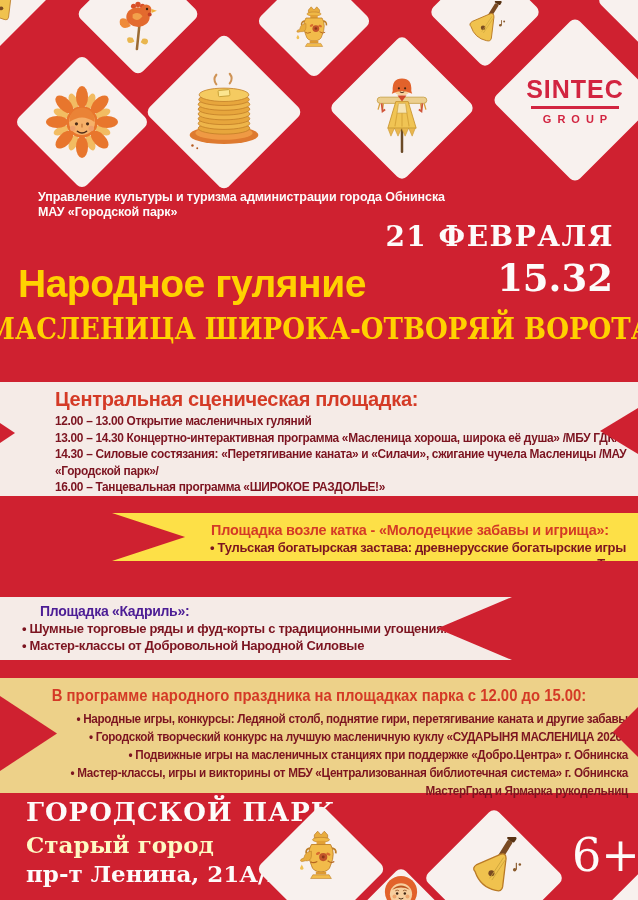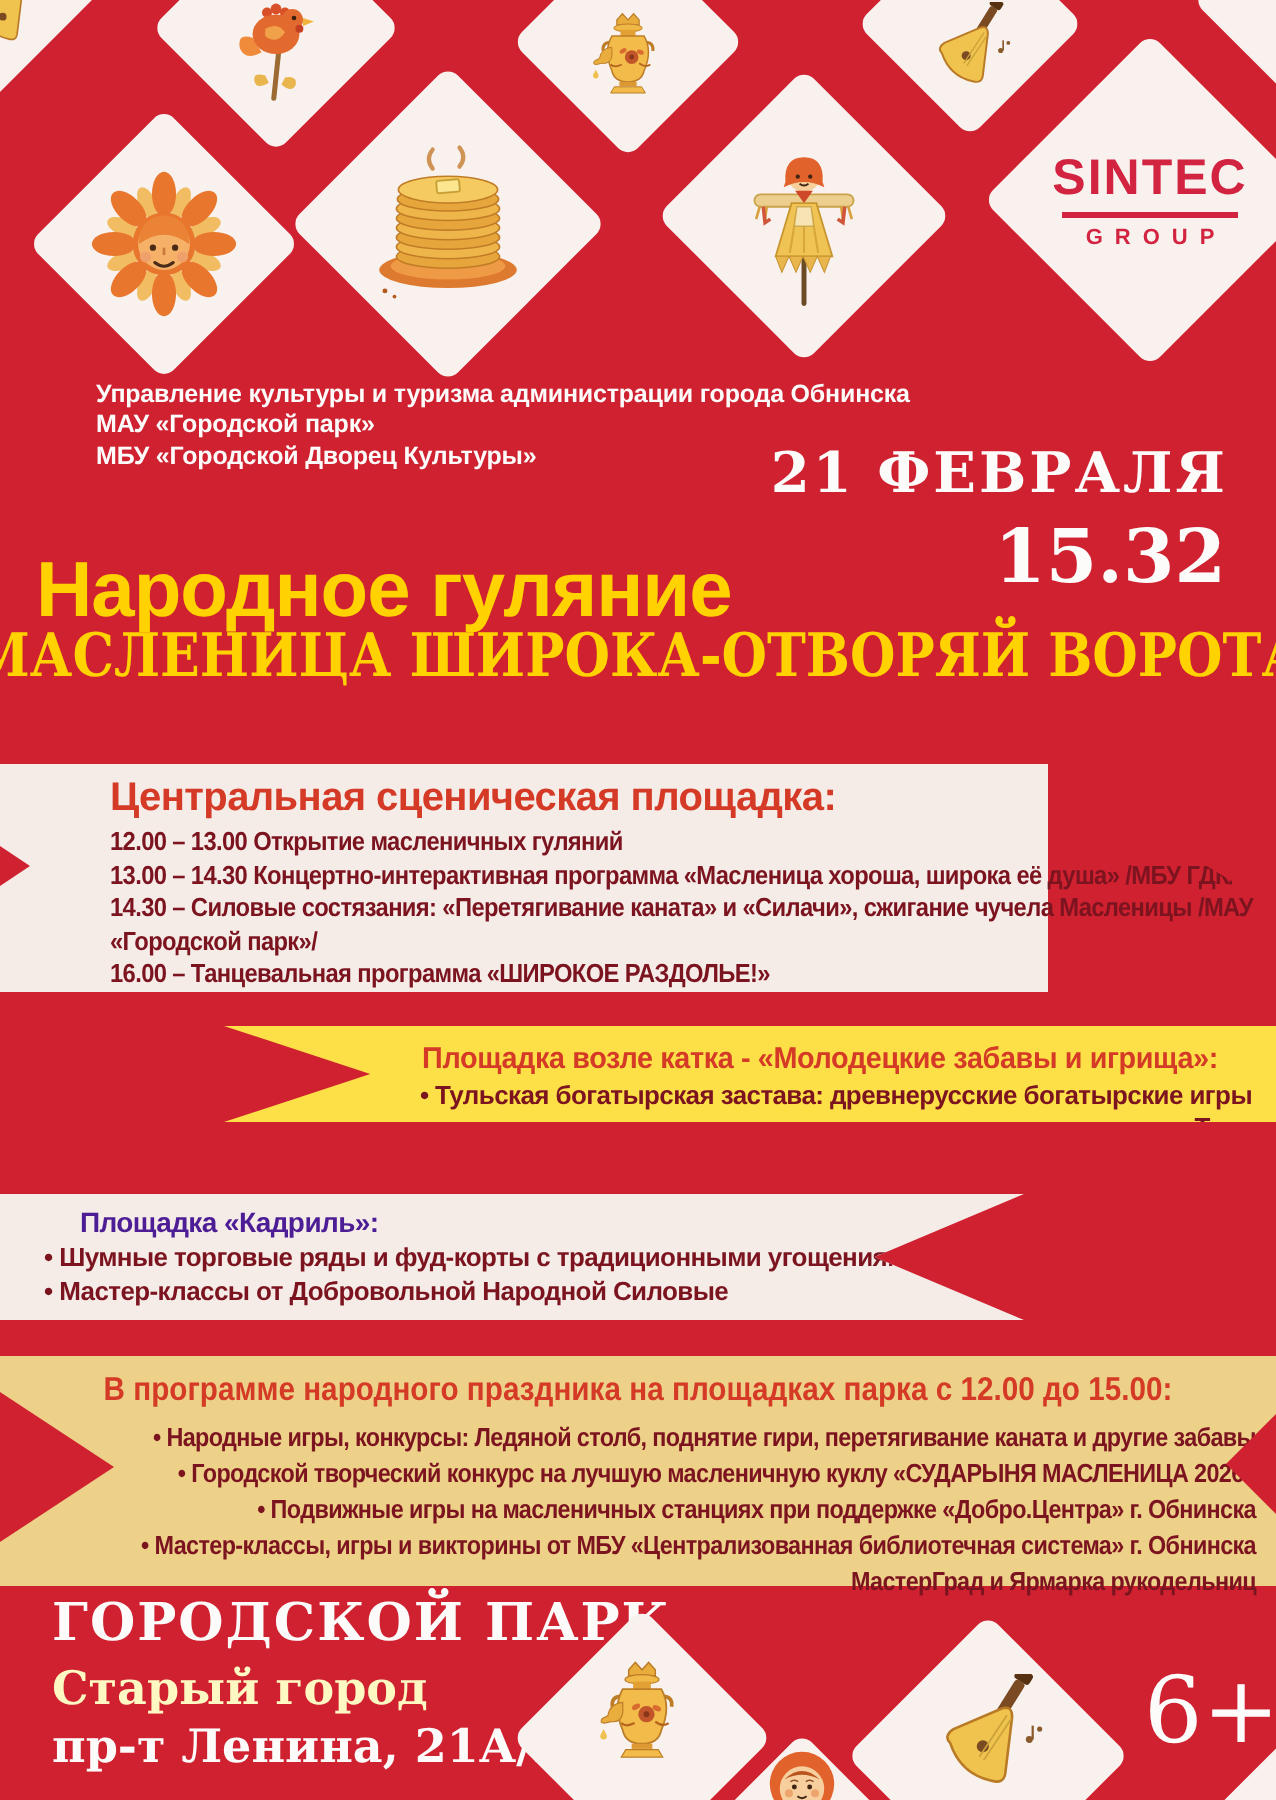--- a/index.html
+++ b/index.html
@@ -5,33 +5,33 @@
   html,body{margin:0;padding:0;background:#555;}
   .poster{
     position:relative;width:638px;height:900px;margin:0 auto;
     background:#cf2130;overflow:hidden;
     font-family:"Liberation Sans",sans-serif;
   }
   
   .dm{position:absolute;background:#f8f1ee;transform:rotate(45deg);border-radius:7px;}
   .dmi{position:absolute;inset:0;display:flex;align-items:center;justify-content:center;transform:rotate(-45deg);}
   
-  .org{position:absolute;left:48px;top:190px;color:#fdfbfa;font-weight:bold;
+  .org{position:absolute;left:38px;top:190px;color:#fdfbfa;font-weight:bold;
        font-size:12.5px;line-height:15.4px;letter-spacing:-0.1px;}
   .date{position:absolute;right:24px;top:220px;color:#fdfbfa;
         font-family:"DejaVu Serif",serif;font-weight:bold;font-size:28px;letter-spacing:1.5px;}
   .time{position:absolute;right:25px;top:256px;color:#fdfbfa;
         font-family:"DejaVu Serif",serif;font-weight:bold;font-size:37px;}
-  .event-type{position:absolute;left:18px;top:274px;color:#ffd200;
+  .event-type{position:absolute;left:18px;top:262px;color:#ffd200;
         font-weight:bold;font-size:39px;letter-spacing:-0.5px;}
   .main-title{position:absolute;left:50%;top:311px;white-space:nowrap;color:#ffd200;
         font-family:"DejaVu Serif",serif;font-weight:bold;font-size:30px;
         transform:translateX(-50%) scaleX(0.87);}
   
-  .band1{position:absolute;left:0;top:382px;width:524px;height:114px;background:#f5ebe7;}
+  .band1{position:absolute;left:0;top:382px;width:638px;height:114px;background:#f5ebe7;}
   .band1 h2{margin:6px 0 0 55px;font-size:20px;color:#d43a26;letter-spacing:-0.3px;}
   .stage-lines{position:absolute;left:55px;top:31px;width:630px;
         transform:scaleX(0.915);transform-origin:0 0;
         font-weight:bold;font-size:13px;line-height:16.5px;letter-spacing:-0.35px;color:#7c1420;}
   .arrow{position:absolute;background:#cf2130;}
   .ar-l1{left:0;top:423px;width:15px;height:20px;clip-path:polygon(0 0,100% 50%,0 100%);}
   .ar-r1{left:600px;top:408px;width:38px;height:46px;clip-path:polygon(100% 0,0 50%,100% 100%);}
   .ribbon{position:absolute;left:112px;top:513px;width:526px;height:48px;background:#fde047;
         clip-path:polygon(0 0,100% 0,100% 100%,0 100%,13.9% 50%);}
   .ribbon-heading{margin:8px 8px 0 78px;text-align:center;font-weight:bold;font-size:15px;
@@ -227,21 +227,20 @@
         <div class="sintec-group">GROUP</div>
       </div>
     </div>
   </div>
 
   <div class="dm" style="left:612px;top:-38px;width:76px;height:76px;"></div>
 
   <div class="org">
     <div>Управление культуры и туризма администрации города Обнинска</div>
     <div>МАУ «Городской парк»</div>
-    <div>МБУ «Городской Дворец Культуры»</div>
   </div>
 
   <div class="date">21 ФЕВРАЛЯ</div>
   <div class="time">15.32</div>
   <div class="event-type">Народное гуляние</div>
   <div class="main-title">«МАСЛЕНИЦА ШИРОКА-ОТВОРЯЙ ВОРОТА»</div>
 
   <section class="band1">
     <h2>Центральная сценическая площадка:</h2>
     <div class="stage-lines">

